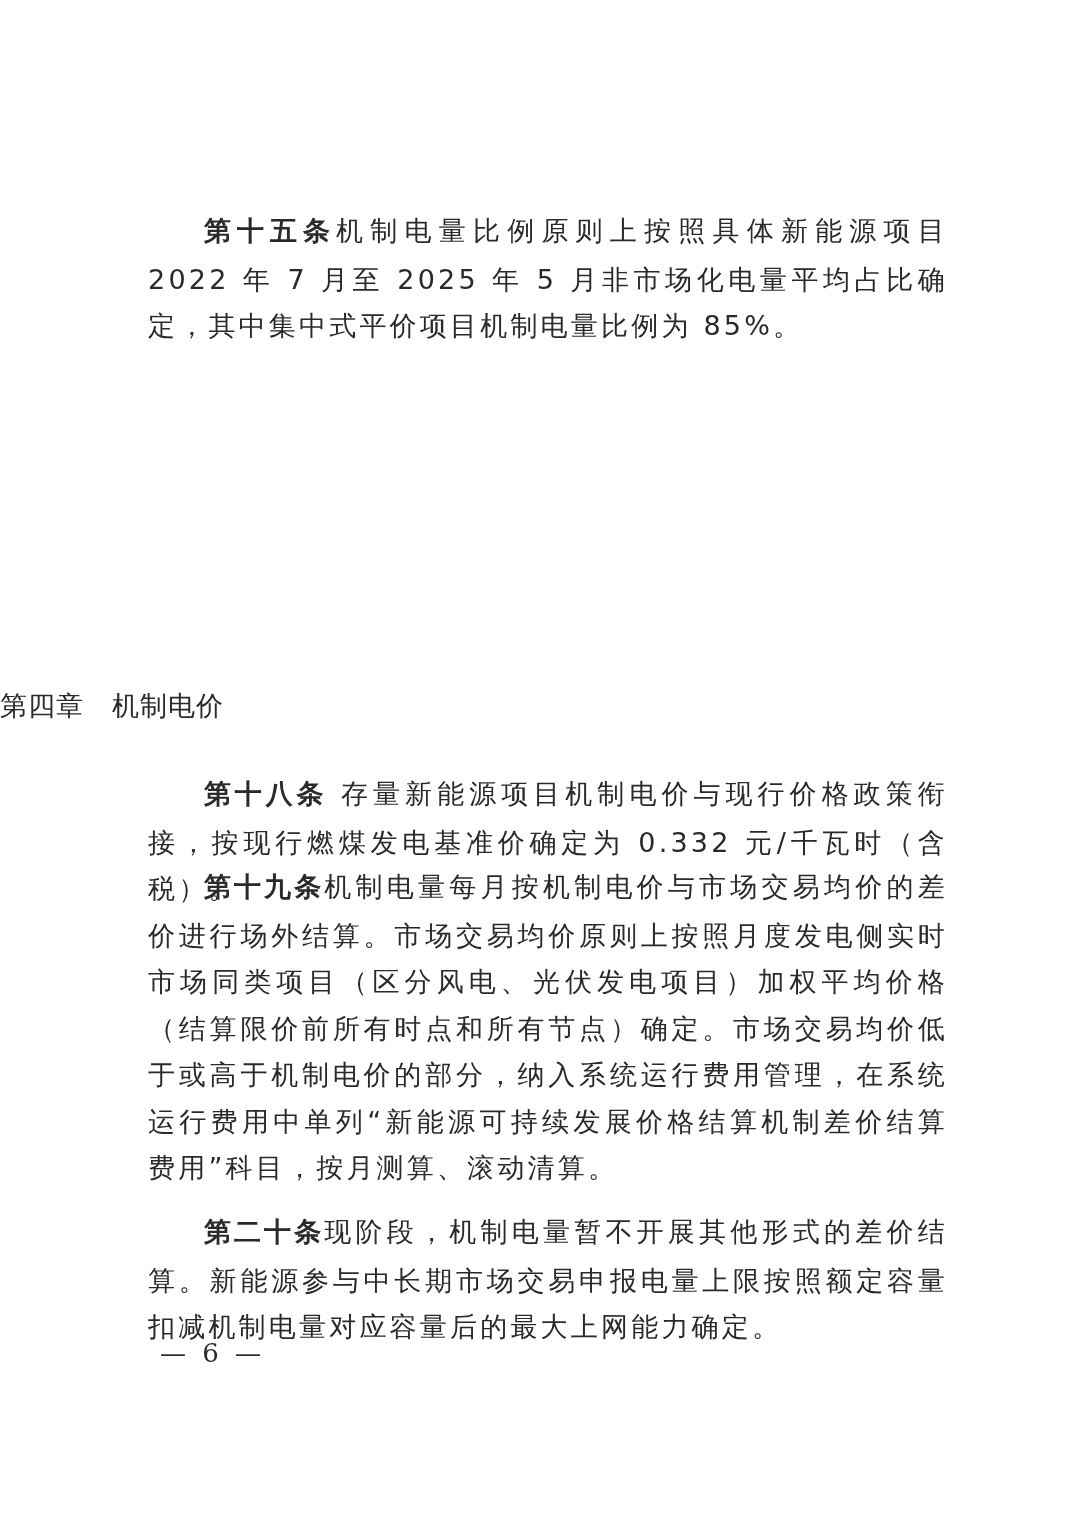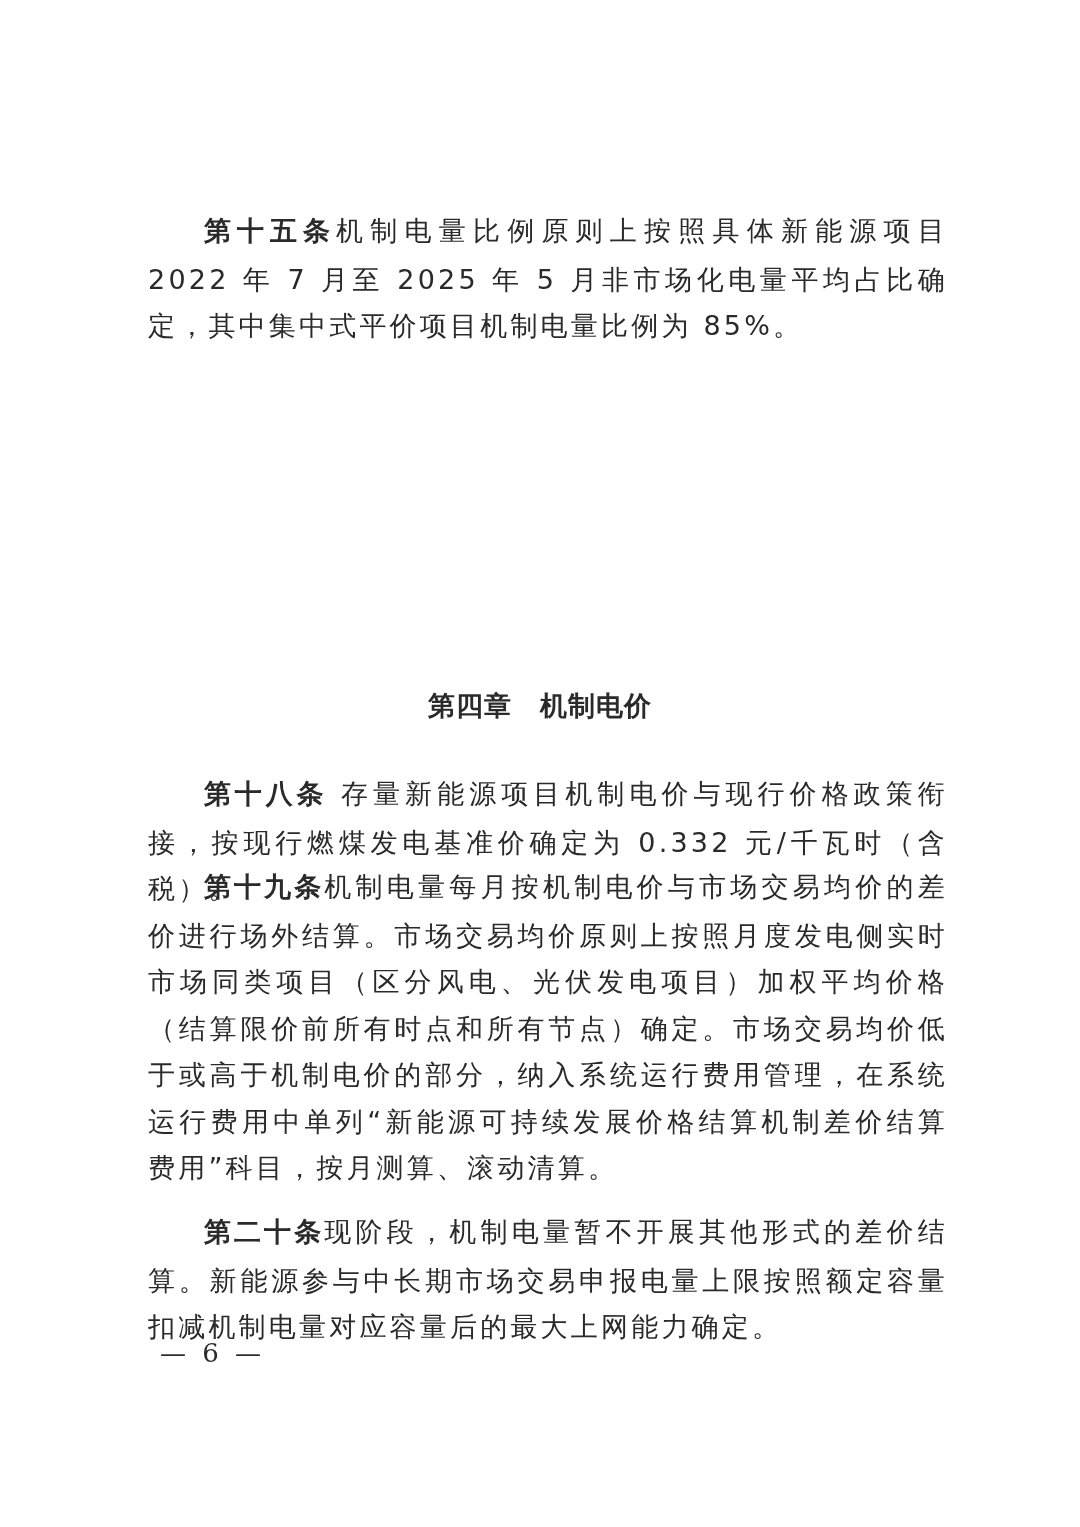--- a/index.html
+++ b/index.html
@@ -8,22 +8,22 @@
     font-family: "DejaVu Sans", sans-serif; color: #2a2a2a;
   }
   .page { position: absolute; left: 0; top: 0; width: 1080px; height: 1527px; }
   .para {
     position: absolute; left: 148px; width: 800px;
     font-size: 27px; line-height: 46.5px; letter-spacing: 3.2px;
     text-align: justify; text-indent: 56px; margin: 0;
   }
   .art-label { font-family: Liberation Mono, monospace; font-weight: bold; letter-spacing: 2px; }
   .chapter {
-    position: absolute; left: 0; width: 1080px; top: 688px; text-align: center;
-    font-size: 27px; font-weight: bold; letter-spacing: 1px;
+    position: absolute; left: 0; width: 1080px; top: 688px; 
+    font-size: 27px; font-weight: normal; letter-spacing: 1px;
     font-family: "DejaVu Sans", sans-serif;
   }
   .chapter .gap { display: inline-block; width: 28px; }
   .page-num {
     position: absolute; left: 160px; top: 1338px; font-size: 26px;
     font-family: "DejaVu Serif", serif; letter-spacing: 4px;
   }
 </style>
 </head>
 <body>

